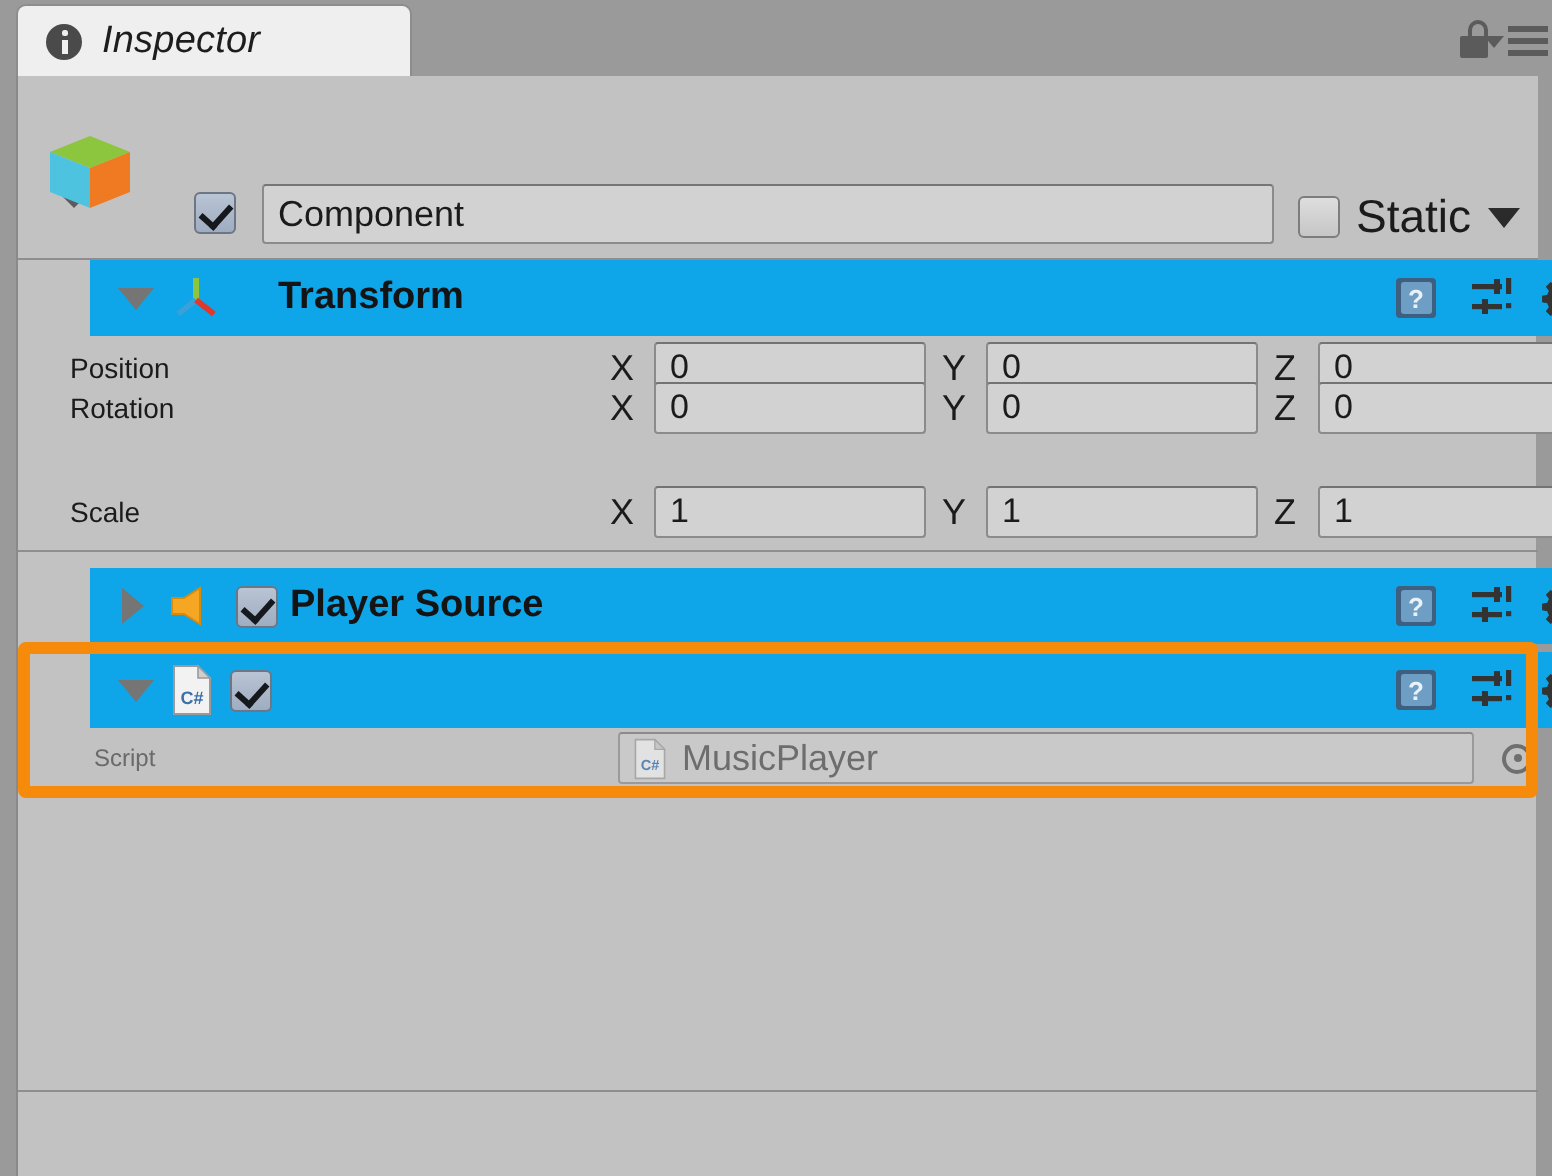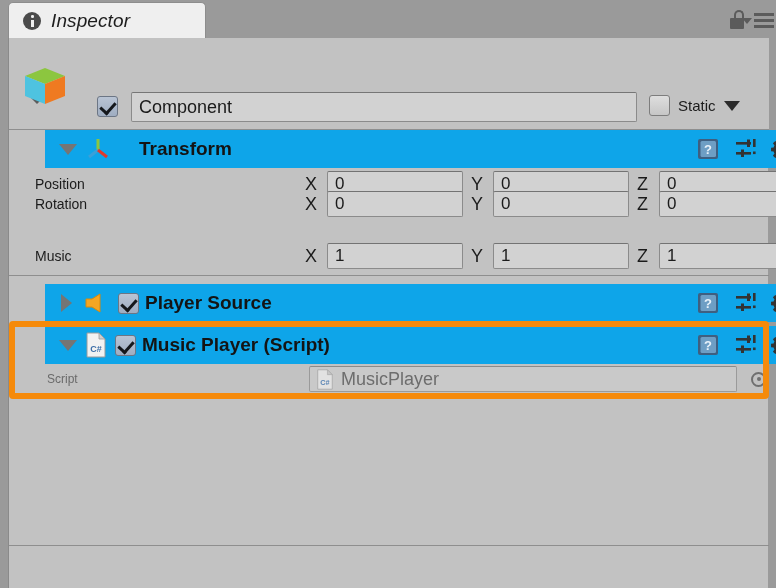--- a/index.html
+++ b/index.html
@@ -187,21 +187,21 @@
     width: 506px; height: 30px;
   }
 
   .static-wrap {
     position: absolute;
     left: 640px; top: 57px;
     display: flex;
     align-items: center;
     gap: 8px;
   }
-  .static-label { font-size: 15px; color: #1b1b1b; }
+  .static-label { font-size: 23px; color: #1b1b1b; }
   .tri-down {
     width: 0; height: 0;
     border-left: 8px solid transparent;
     border-right: 8px solid transparent;
     border-top: 10px solid #2b2b2b;
   }
 
   .tag-label {
     position: absolute;
     left: 58px; top: 98px;
@@ -525,21 +525,21 @@
       <span class="trow-label">Rotation</span>
       <span class="axis ax-x">X</span>
       <span class="numfield fx">0</span>
       <span class="axis ax-y">Y</span>
       <span class="numfield fy">0</span>
       <span class="axis ax-z">Z</span>
       <span class="numfield fz">0</span>
     </div>
 
     <div class="trow" style="top:202px;">
-      <span class="trow-label">Music</span>
+      <span class="trow-label">Scale</span>
       <span class="axis ax-x">X</span>
       <span class="numfield fx">1</span>
       <span class="axis ax-y">Y</span>
       <span class="numfield fy">1</span>
       <span class="axis ax-z">Z</span>
       <span class="numfield fz">1</span>
     </div>
 
     <div style="position:absolute;left:0;top:237px;width:760px;height:1px;background:#8e8e8e;"></div>
 
@@ -572,21 +572,20 @@
     </div>
 
     <div class="comp-header" style="top:288px;">
       <span class="foldout-open"></span>
       <svg class="cs-doc" width="22" height="26" viewBox="0 0 22 26" style="margin:0 4px 0 8px;">
         <path d="M2 1 h12 l6 6 v18 H2 Z" fill="#f2f2f2" stroke="#9a9a9a" stroke-width="1"></path>
         <path d="M14 1 l6 6 h-6 Z" fill="#cfcfcf" stroke="#9a9a9a" stroke-width="0.8"></path>
         <text x="11" y="20" font-family="Liberation Sans, sans-serif" font-size="9" font-weight="bold" fill="#3d6fa8" text-anchor="middle">C#</text>
       </svg>
       <span class="checkbox checked" style="margin-left:4px;"></span>
-      <span class="comp-title" style="margin-left:6px;">Music Player (Script)</span>
       <span class="hdr-icons">
         <svg class="help-ic" width="26" height="26" viewBox="0 0 26 26">
           <rect x="2" y="3" width="20" height="20" rx="2" fill="#3f5f80"></rect>
           <rect x="4.5" y="5" width="15.5" height="16" rx="1.5" fill="#6e9ec4"></rect>
           <text x="12" y="18" font-family="Liberation Sans, sans-serif" font-size="13" font-weight="bold" fill="#e8f2fa" text-anchor="middle">?</text>
         </svg>
         <svg class="preset-ic" width="24" height="24" viewBox="0 0 24 24">
           <rect x="2" y="5" width="15" height="2.6" fill="#333"></rect>
           <rect x="13" y="2.5" width="3" height="7.5" fill="#333"></rect>
           <rect x="19" y="2" width="2.6" height="8" fill="#333"></rect>

